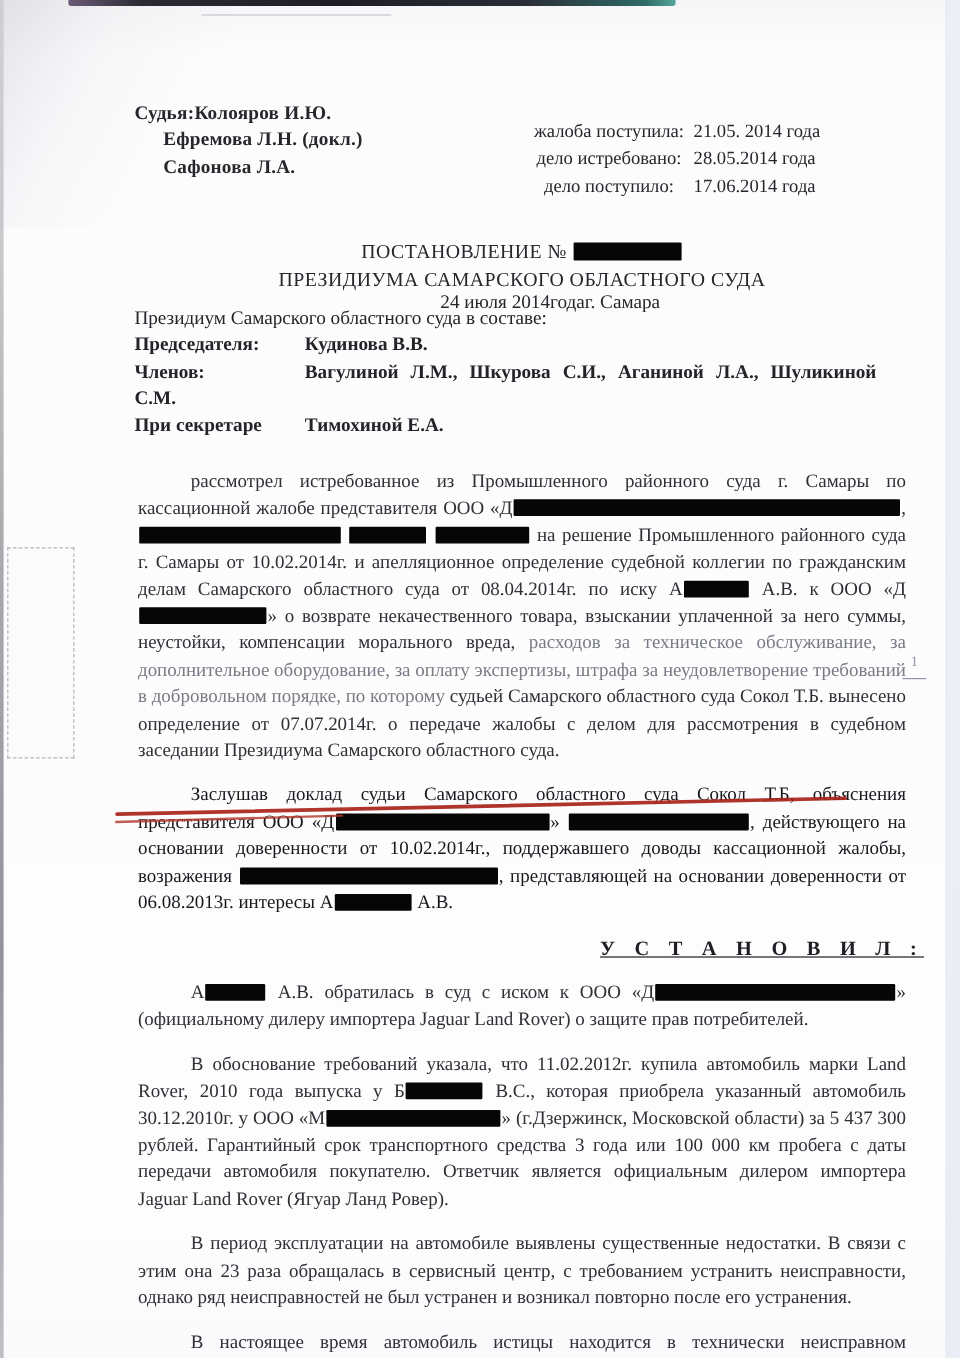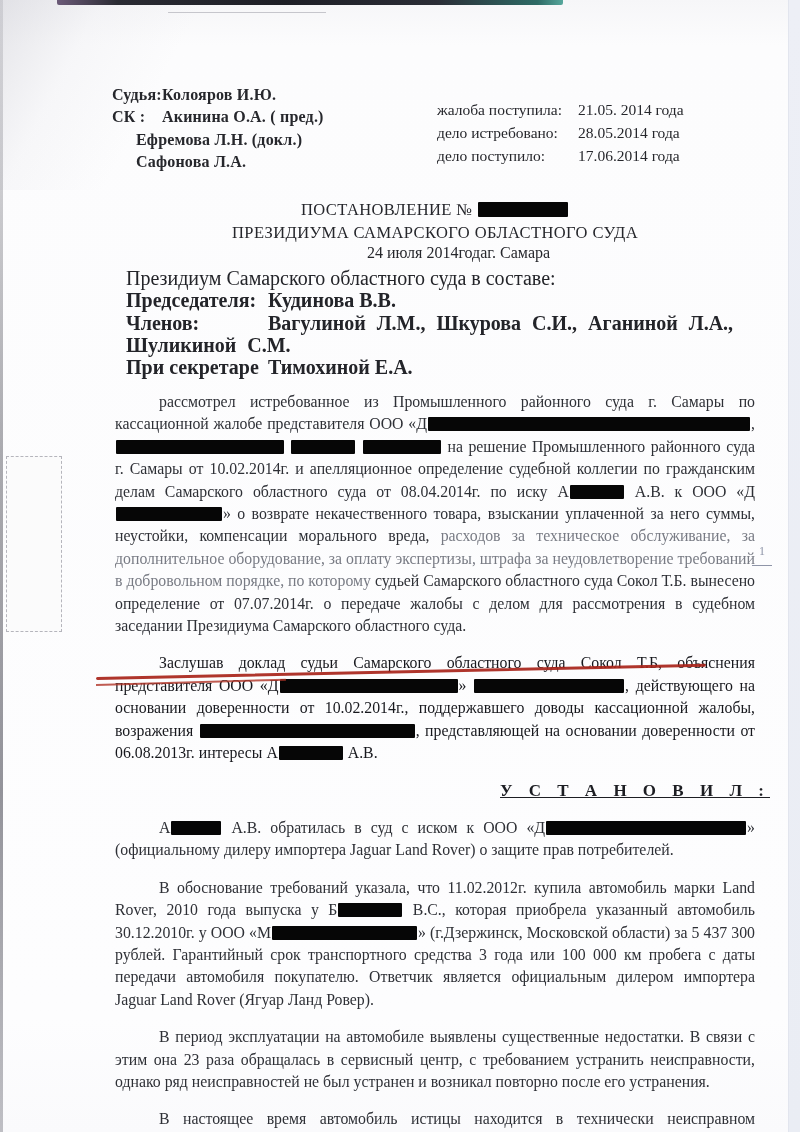--- a/index.html
+++ b/index.html
@@ -28,30 +28,30 @@
   .red-underline{position:absolute;left:-4px;top:301px;width:610px;height:2.6px;
     background:#a8241a;transform:rotate(-1.25deg);transform-origin:left center;border-radius:2px;opacity:.92;}
   .red-underline2{position:absolute;left:-4px;top:308px;width:190px;height:1.8px;
     background:#b03327;transform:rotate(-1.6deg);transform-origin:left center;opacity:.8;}
   
   .hdr-left{position:absolute;left:112px;top:84px;font-size:16px;line-height:22.4px;
     font-weight:bold;color:#26272c;letter-spacing:.2px;}
   .hdr-left .lab{display:inline-block;width:50px;font-weight:bold;}
   .hdr-left .ind{margin-left:24px;}
   .hdr-dates{position:absolute;left:437px;top:99px;font-size:15.5px;line-height:22.8px;color:#26272c;}
-  .hdr-dates .lab{display:inline-block;width:141px;}
+  .hdr-dates .lab{display:inline-block;width:141px;text-align:center;}
   
   .title-block{position:absolute;left:100px;top:198px;width:670px;text-align:center;
     font-size:16.5px;line-height:23px;color:#26272c;letter-spacing:.4px;}
   
   .dateline{position:absolute;left:100px;top:244px;width:672px;font-size:16px;color:#26272c;
     display:flex;justify-content:center;}
   .dateline .date{margin-left:45px;}
   
-  .comp{position:absolute;left:112px;top:267px;width:660px;font-size:20px;line-height:22.3px;color:#232429;margin-left:14px;}
+  .comp{position:absolute;left:112px;top:255px;width:660px;font-size:16px;line-height:22.3px;color:#232429;}
   .comp .row{font-weight:bold;}
   .comp .lab{display:inline-block;width:142px;vertical-align:top;font-weight:bold;}
   .comp .members{word-spacing:6px;}
   
   .body-text{position:absolute;left:100px;top:376px;width:670px;font-size:15.8px;
     line-height:22.4px;text-align:justify;color:#2e3036;}
   .para{margin:15px;text-indent:44px;}
   .p-pres{text-indent:28px;}
   .dark{color:#17181d;}
   .faded{color:#787b84;}
@@ -68,21 +68,20 @@
   <div class="corner-shade"></div>
   <div class="top-band"></div>
   <div class="top-hairline"></div>
   <div class="left-edge"></div>
   <div class="right-strip"></div>
   <div class="tape-outline"></div>
   <div class="page-mark"><span class="num">1</span></div>
 
   <div class="hdr-left">
     <div><span class="lab">Судья:</span><span>Колояров И.Ю.</span></div>
-    <div><span class="lab">СК :</span><span>Акинина О.А. ( пред.)</span></div>
     <div class="ind"><span>Ефремова Л.Н. (докл.)</span></div>
     <div class="ind"><span>Сафонова Л.А.</span></div>
   </div>
 
   <div class="hdr-dates">
     <div><span class="lab">жалоба поступила:</span><span>21.05. 2014  года</span></div>
     <div><span class="lab">дело истребовано:</span><span>28.05.2014 года</span></div>
     <div><span class="lab">дело поступило:</span><span>17.06.2014  года</span></div>
   </div>
 

